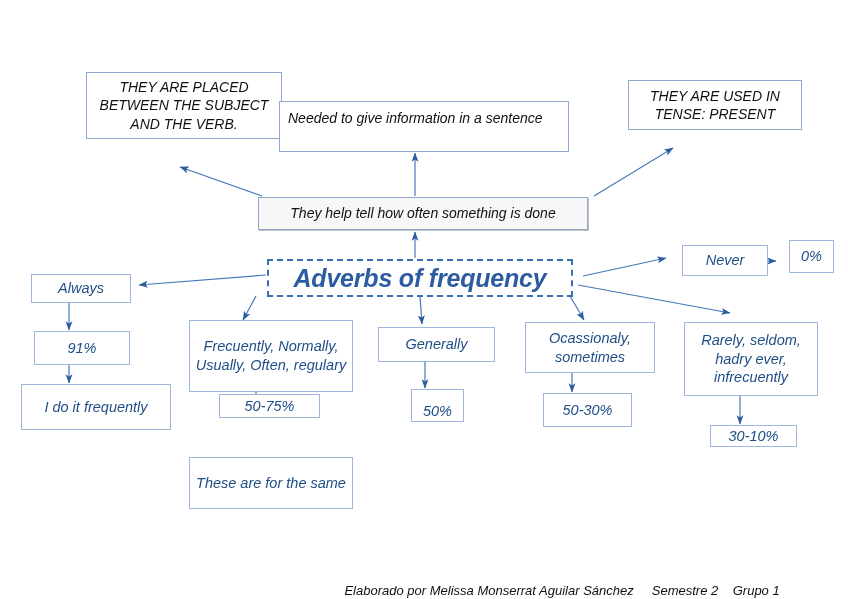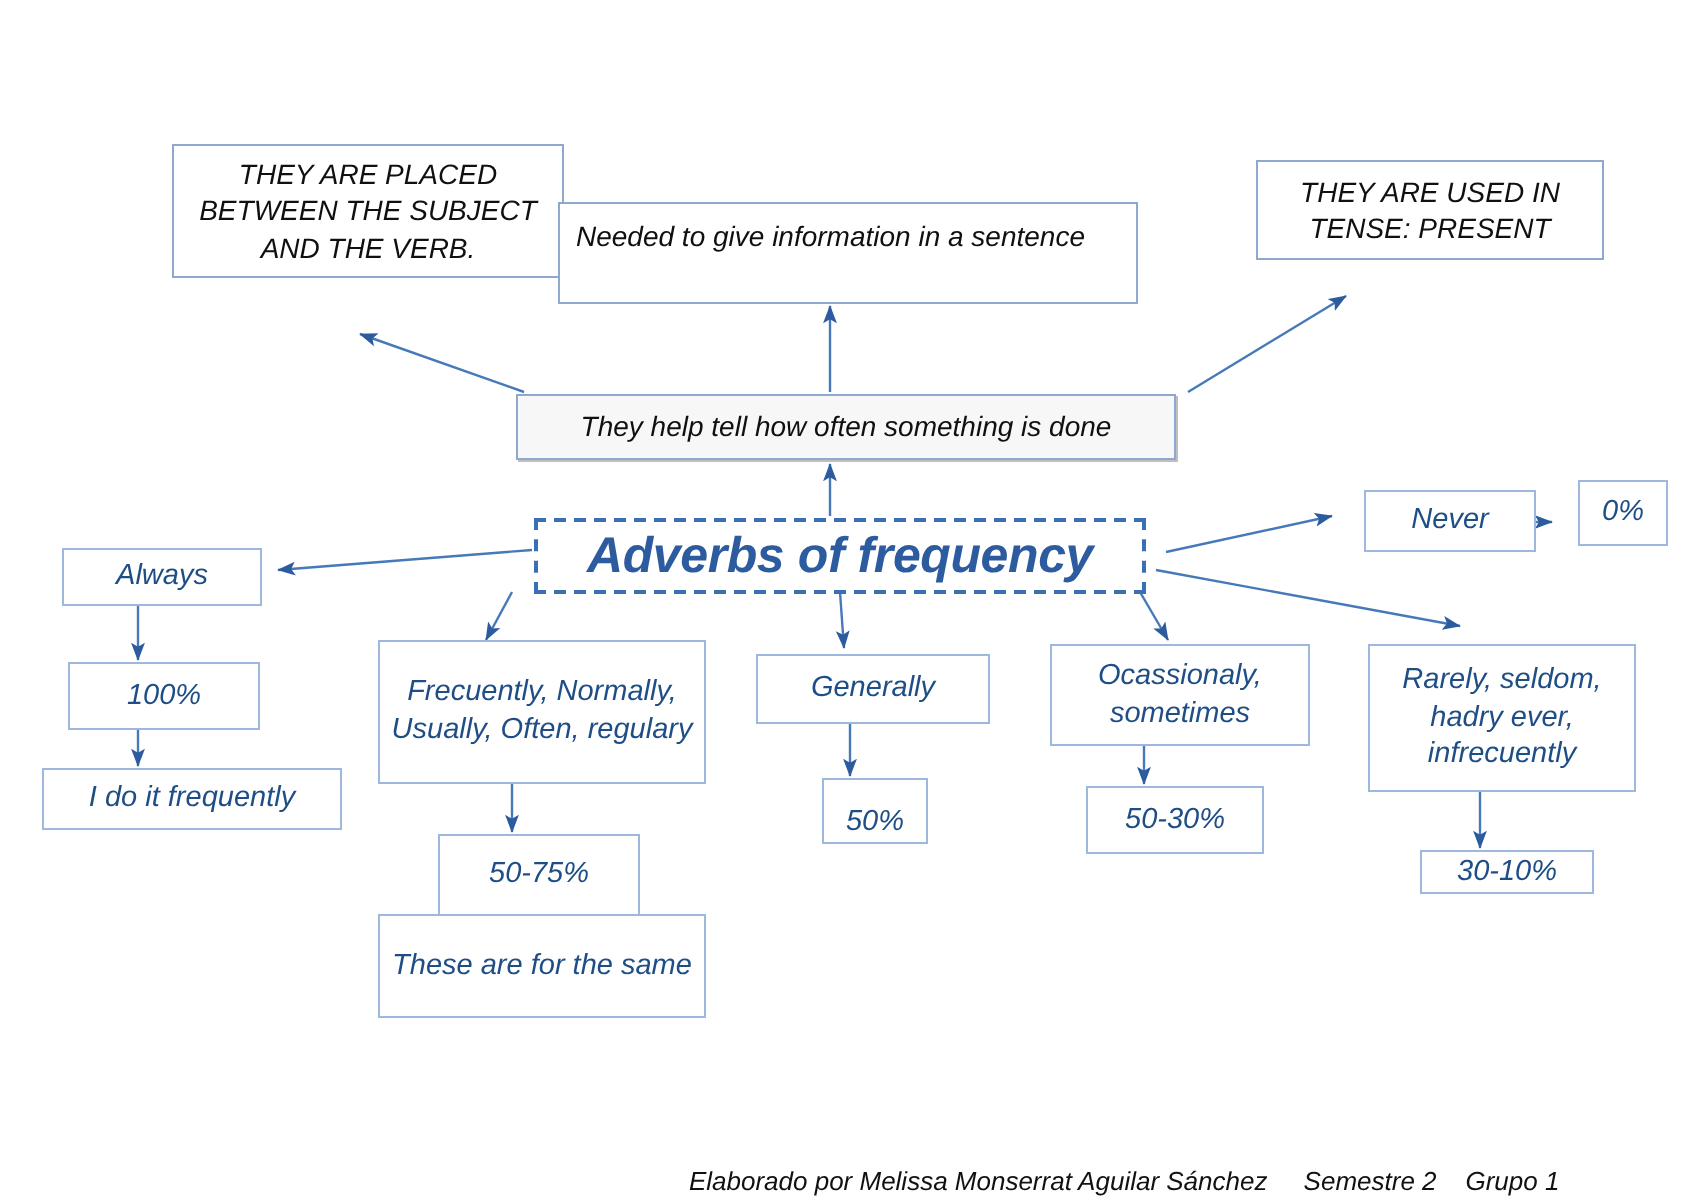--- a/index.html
+++ b/index.html
@@ -165,30 +165,30 @@
   </div>
 
   <div class="node blue-box" style="left:19px; top:274px; width:100px; height:29px;">
     <span class="txt">Always</span>
   </div>
 
   <div class="node center-node" style="left:267px; top:259px; width:306px; height:38px;">
     <span class="txt">Adverbs of frequency</span>
   </div>
   <div class="node blue-box" style="left:22px; top:331px; width:96px; height:34px;">
-    <span class="txt">100%</span>
-  </div>
-  <div class="node blue-box" style="left:9px; top:384px; width:150px; height:31px;align-items:center;">
+    <span class="txt">91%</span>
+  </div>
+  <div class="node blue-box" style="left:9px; top:384px; width:150px; height:46px;align-items:center;">
     <span class="txt">I do it frequently</span>
   </div>
 
   <div class="node blue-box" style="left:177px; top:320px; width:164px; height:72px;">
     <span class="txt">Frecuently, Normally, Usually, Often, regulary</span>
   </div>
-  <div class="node blue-box" style="left:207px; top:417px; width:101px; height:41px;">
+  <div class="node blue-box" style="left:207px; top:394px; width:101px; height:24px;">
     <span class="txt">50-75%</span>
   </div>
   <div class="node blue-box" style="left:177px; top:457px; width:164px; height:52px;justify-content:center;">
     <span class="txt">These are for the same</span>
   </div>
 
   <div class="node blue-box" style="left:366px; top:327px; width:117px; height:35px;">
     <span class="txt">Generally</span>
   </div>
   <div class="node blue-box" style="left:399px; top:389px; width:53px; height:33px;align-items:flex-end;">

